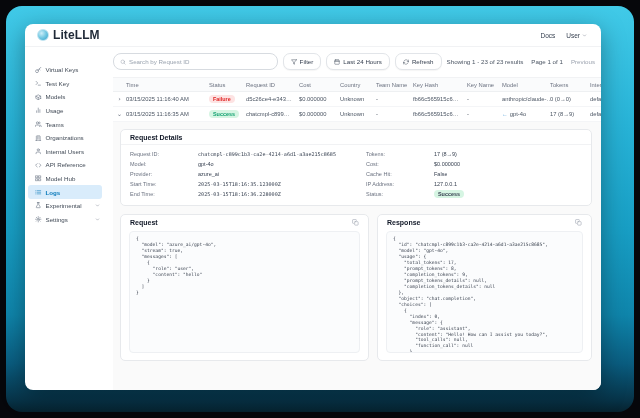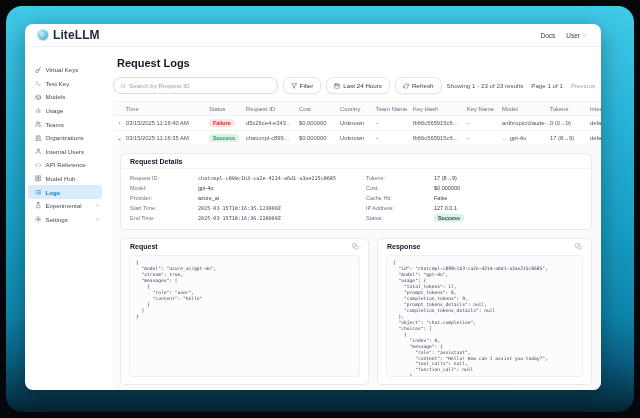--- a/index.html
+++ b/index.html
@@ -225,21 +225,20 @@
           <span class="nav-label">Settings</span>
           <span class="nav-chevron">
             <svg viewBox="0 0 24 24">
               <path d="M6 9l6 6 6-6"></path>
             </svg>
           </span>
         </div>
       </div>
 
     <div class="main">
-      <div class="page-title">Request Logs</div>
 
       <div class="toolbar">
         <div class="search-box">
           <span class="sico">
               <svg viewBox="0 0 24 24">
                 <circle cx="11" cy="11" r="7"></circle>
                 <path d="M21 21l-4.8-4.8"></path>
               </svg>
             </span>
           <input class="search-input" type="text" placeholder="Search by Request ID" style="">

